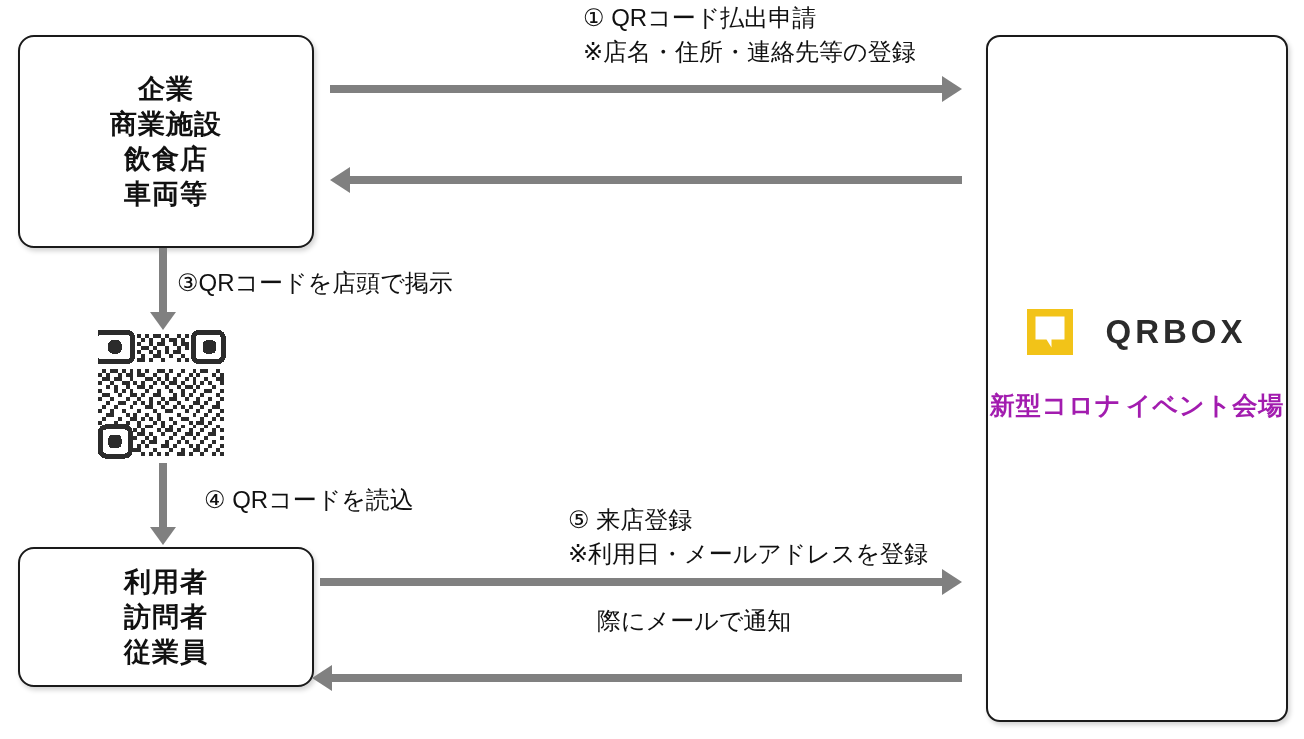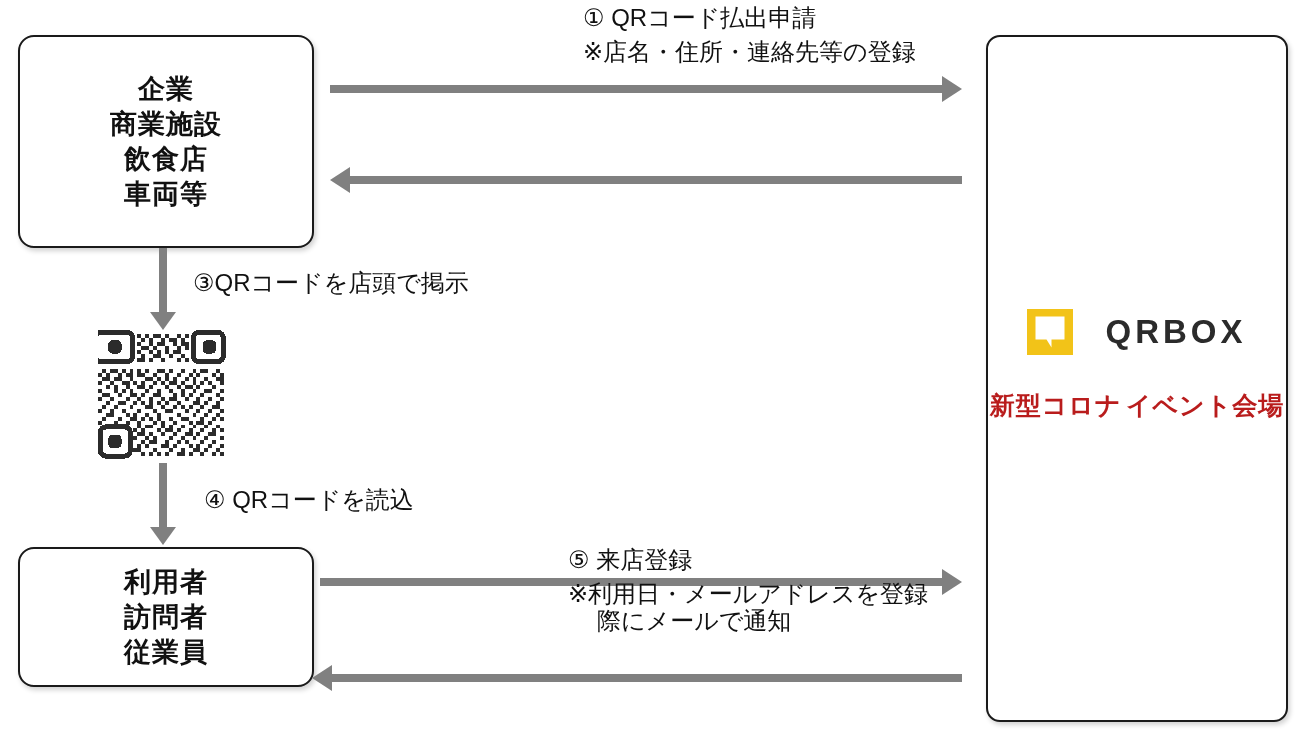--- a/index.html
+++ b/index.html
@@ -78,21 +78,21 @@
   }
   #service-sub {
     margin-top: 34px;
     text-align: center;
   }
   #service-sub .line {
     font-weight: bold;
     font-size: 25px;
     line-height: 33px;
     letter-spacing: 1px;
-    color: #b91c1c;
+    color: #a21caf;
     white-space: nowrap;
   }
 
   
   #qr-code {
     position: absolute;
     left: 98px;
     top: 330px;
     width: 130px;
     height: 130px;
@@ -157,23 +157,23 @@
     position: absolute;
     font-size: 24px;
     line-height: 34px;
     color: #111111;
     white-space: nowrap;
   }
   .label .l2 { display: block; }
 
   #label-1 { left: 583px; top: 1px;   }
   #label-2 { left: 588px; top: 132px; }
-  #label-3 { left: 193px; top: 266px; }
+  #label-3 { left: 177px; top: 266px; }
   #label-4 { left: 204px; top: 483px; }
-  #label-5 { left: 568px; top: 503px; margin-top: 40px; }
+  #label-5 { left: 568px; top: 503px; }
   #label-6 { left: 565px; top: 604px; }
   #label-6 .l2 { padding-left: 32px; }
 </style>
 </head>
 <body>
 
 <div id="canvas">
 
   <div class="rbox" id="box-org">
     <span class="line">企業</span>

